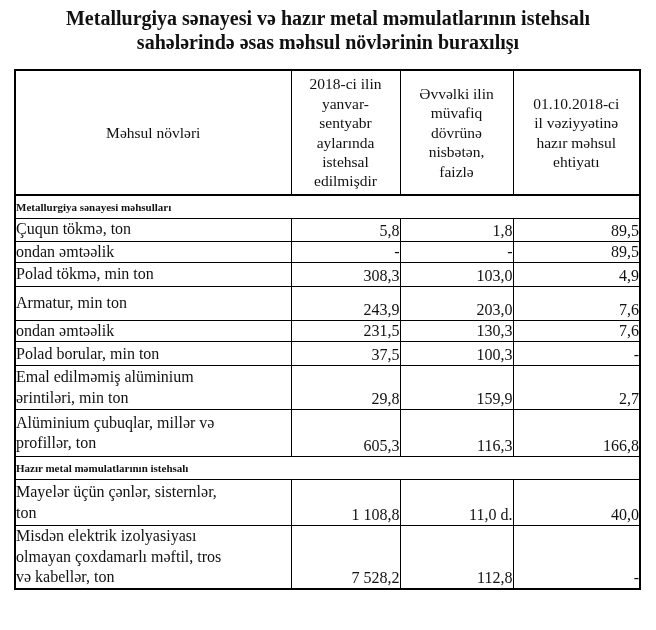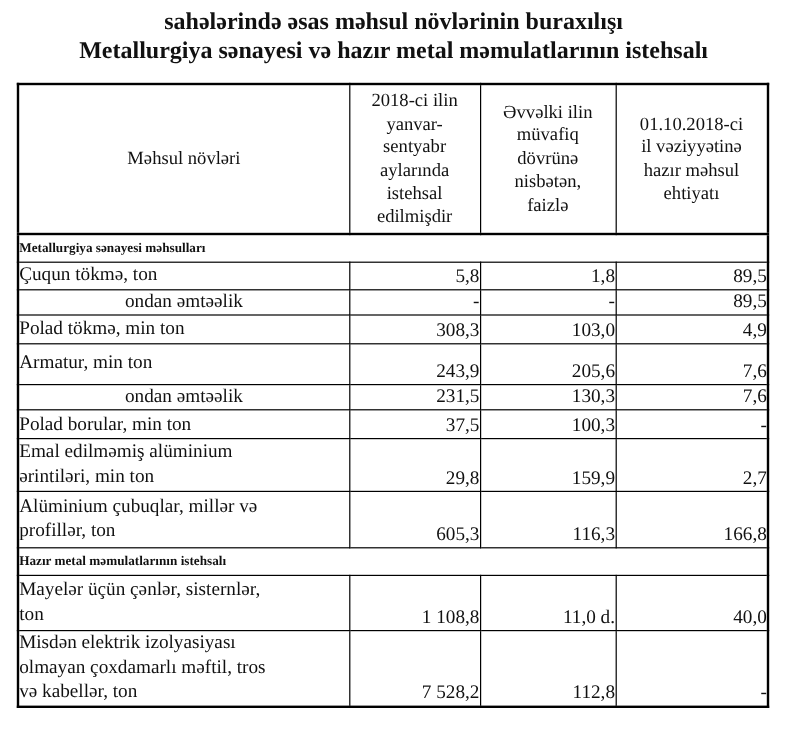--- a/index.html
+++ b/index.html
@@ -50,21 +50,21 @@
     white-space:pre-line;
   }
   td.name{
     text-align:left;
     vertical-align:middle;
     padding-left:5px;
     padding-right:3px;
     line-height:1.28;
     white-space:pre-line;
   }
-  td.name.center{text-align:center;padding-left:0;}
+  td.name.center{padding-left:0;}
   td.val{
     text-align:right;
     vertical-align:bottom;
     padding-right:10px;
     padding-bottom:1px;
     line-height:1.25;
     margin-left:16px;
   }
   td.section{
     font-weight:bold;
@@ -75,22 +75,22 @@
   }
 </style>
 </head>
 <body>
 
 <div class="page">
 
   <div class="caption-clip">Cədvəl 16</div>
 
   <div class="doc-title">
+    <div>Metallurgiya sənayesi və hazır metal məmulatlarının istehsalı</div>
     <div>sahələrində əsas məhsul növlərinin buraxılışı</div>
-    <div>Metallurgiya sənayesi və hazır metal məmulatlarının istehsalı</div>
   </div>
 
   <table class="main">
     <colgroup>
       <col style="width:276px">
       <col style="width:109px">
       <col style="width:113px">
       <col style="width:127px">
     </colgroup>
     <thead>
@@ -132,21 +132,21 @@
       </tr>
       <tr style="height:24px">
         <td class="name">Polad tökmə, min ton</td>
         <td class="val">308,3</td>
         <td class="val">103,0</td>
         <td class="val">4,9</td>
       </tr>
       <tr style="height:34px">
         <td class="name">Armatur, min ton</td>
         <td class="val">243,9</td>
-        <td class="val">205,6</td>
+        <td class="val">203,0</td>
         <td class="val">7,6</td>
       </tr>
       <tr style="height:19px">
         <td class="name center">ondan əmtəəlik</td>
         <td class="val">231,5</td>
         <td class="val">130,3</td>
         <td class="val">7,6</td>
       </tr>
       <tr style="height:24px">
         <td class="name">Polad borular,  min ton</td>

